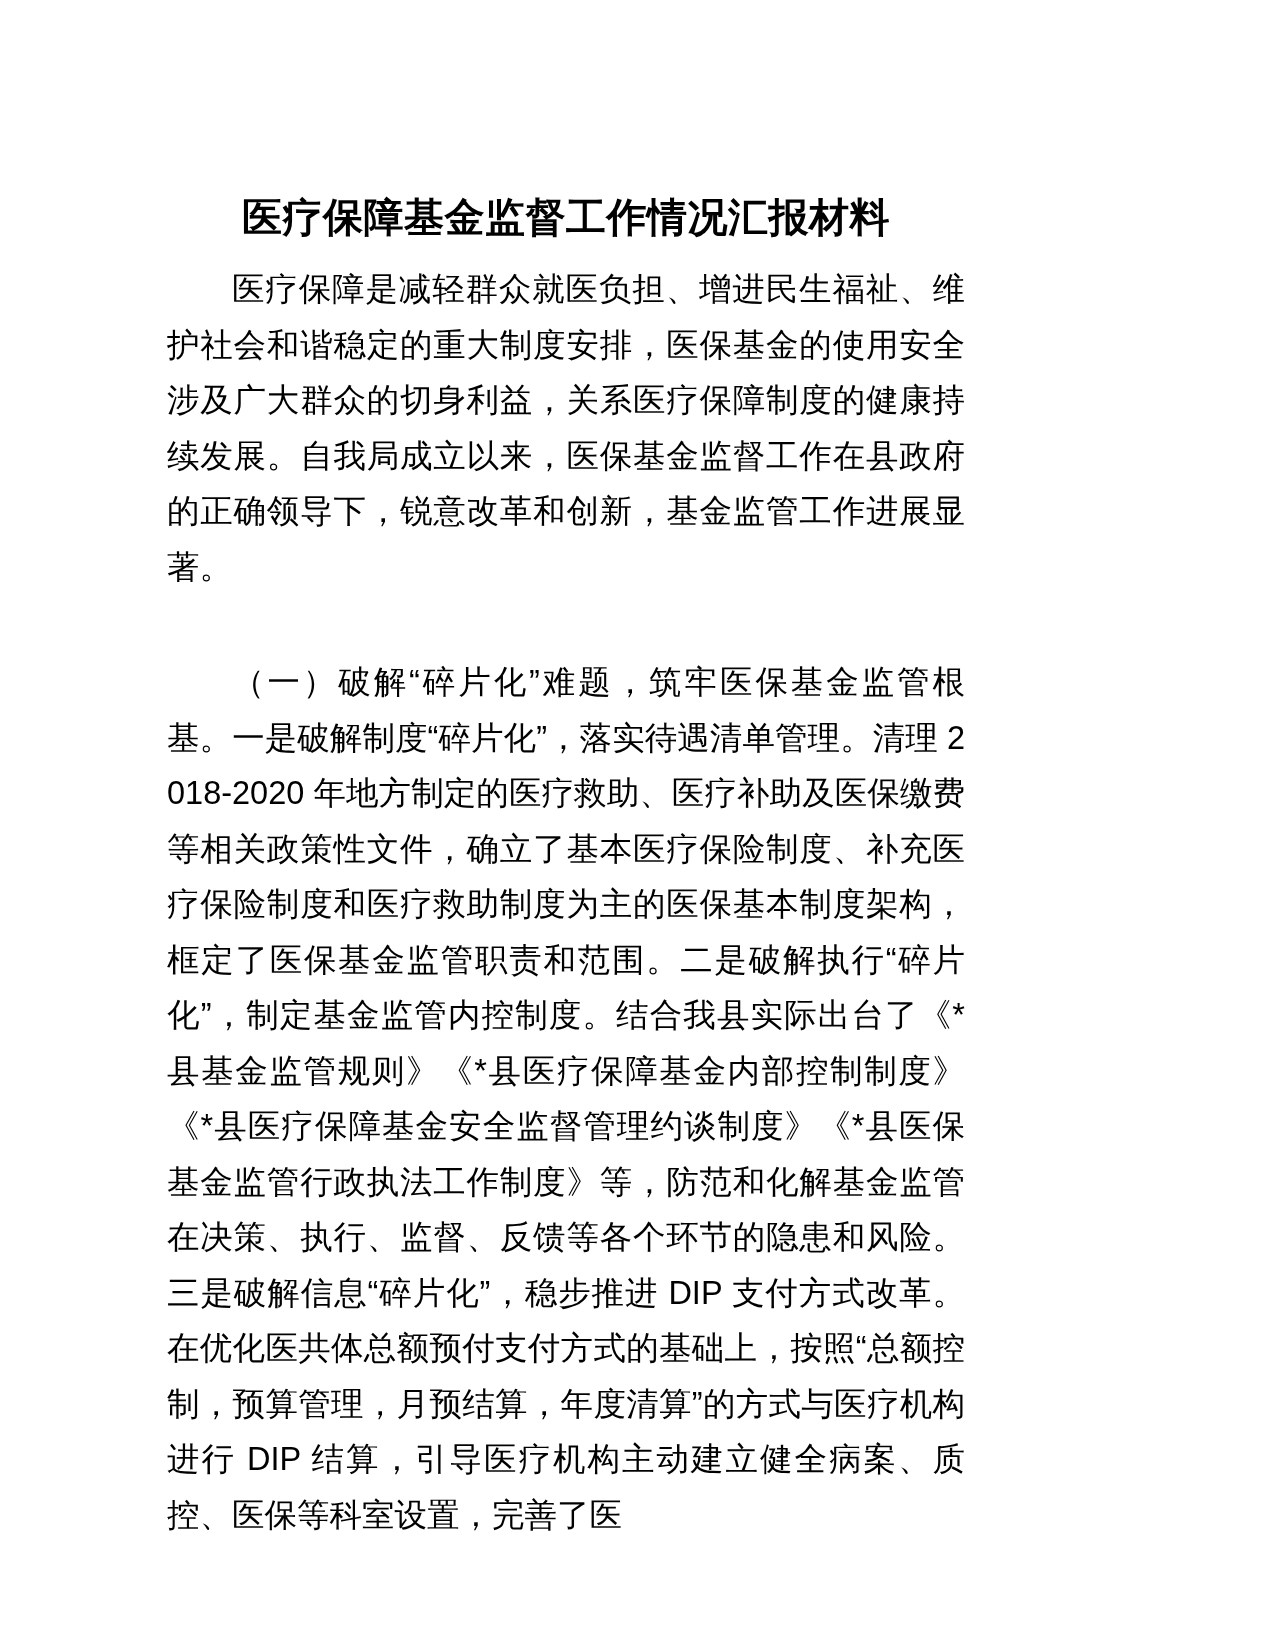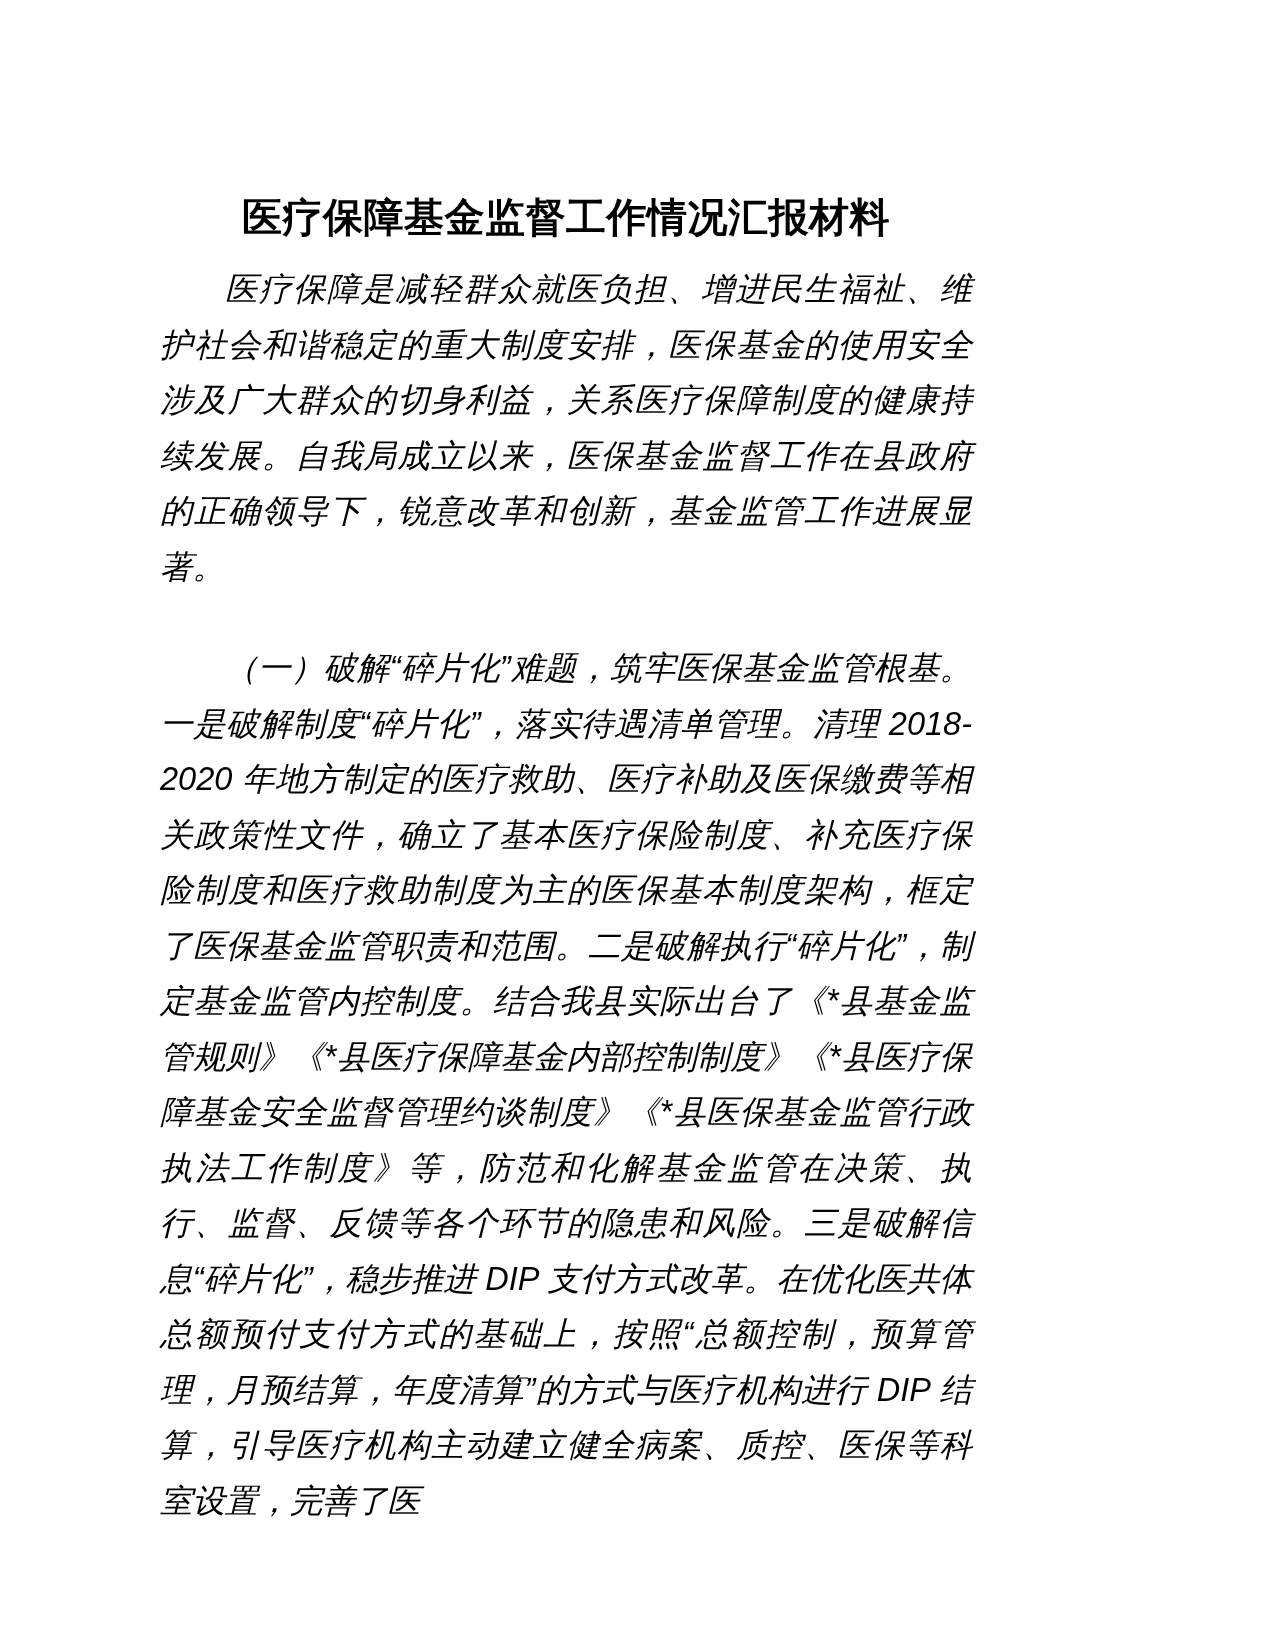--- a/index.html
+++ b/index.html
@@ -32,26 +32,25 @@
     white-space: nowrap;
   }
   .body-block {
     font-size: 32.5px;
     line-height: 55.5px;
     text-align: justify;
     text-justify: inter-ideograph;
     letter-spacing: 0px;
   }
   p.para {
-    margin: 5px;
+    margin: 12px;
     text-indent: 2em;
     text-align: justify;
     text-justify: inter-ideograph;
     word-break: break-all;
-    font-style: italic;
   }
   p.heading-para {
     margin: 0;
     text-indent: 2em;
     text-align: left;
   }
   .spacer-md { height: 18px; }
 </style>
 </head>
 <body>

